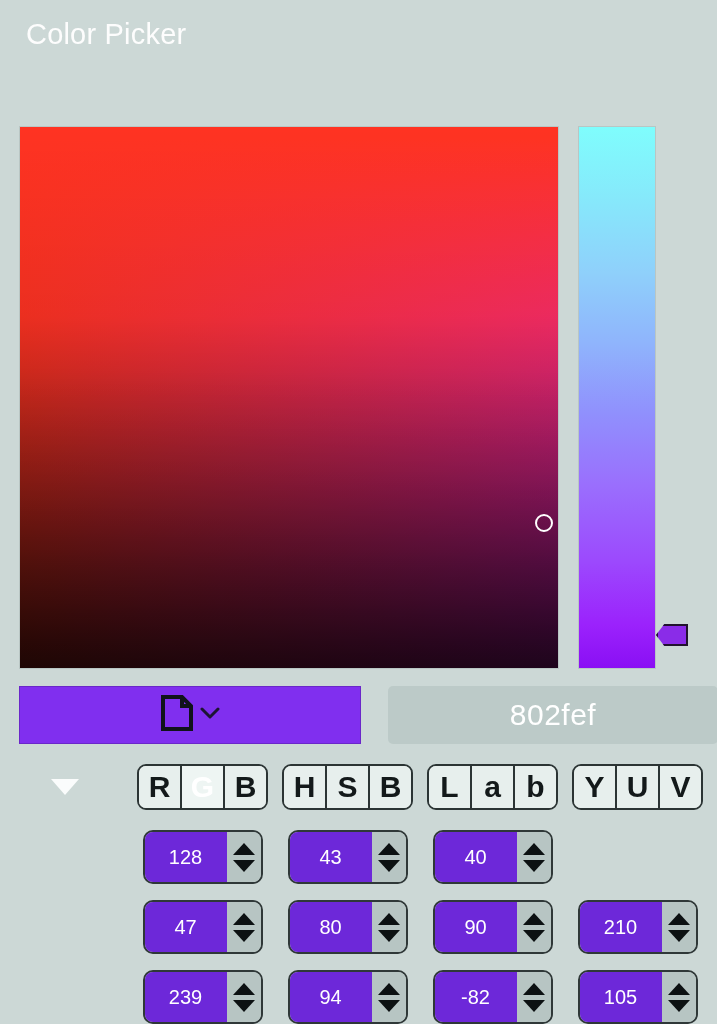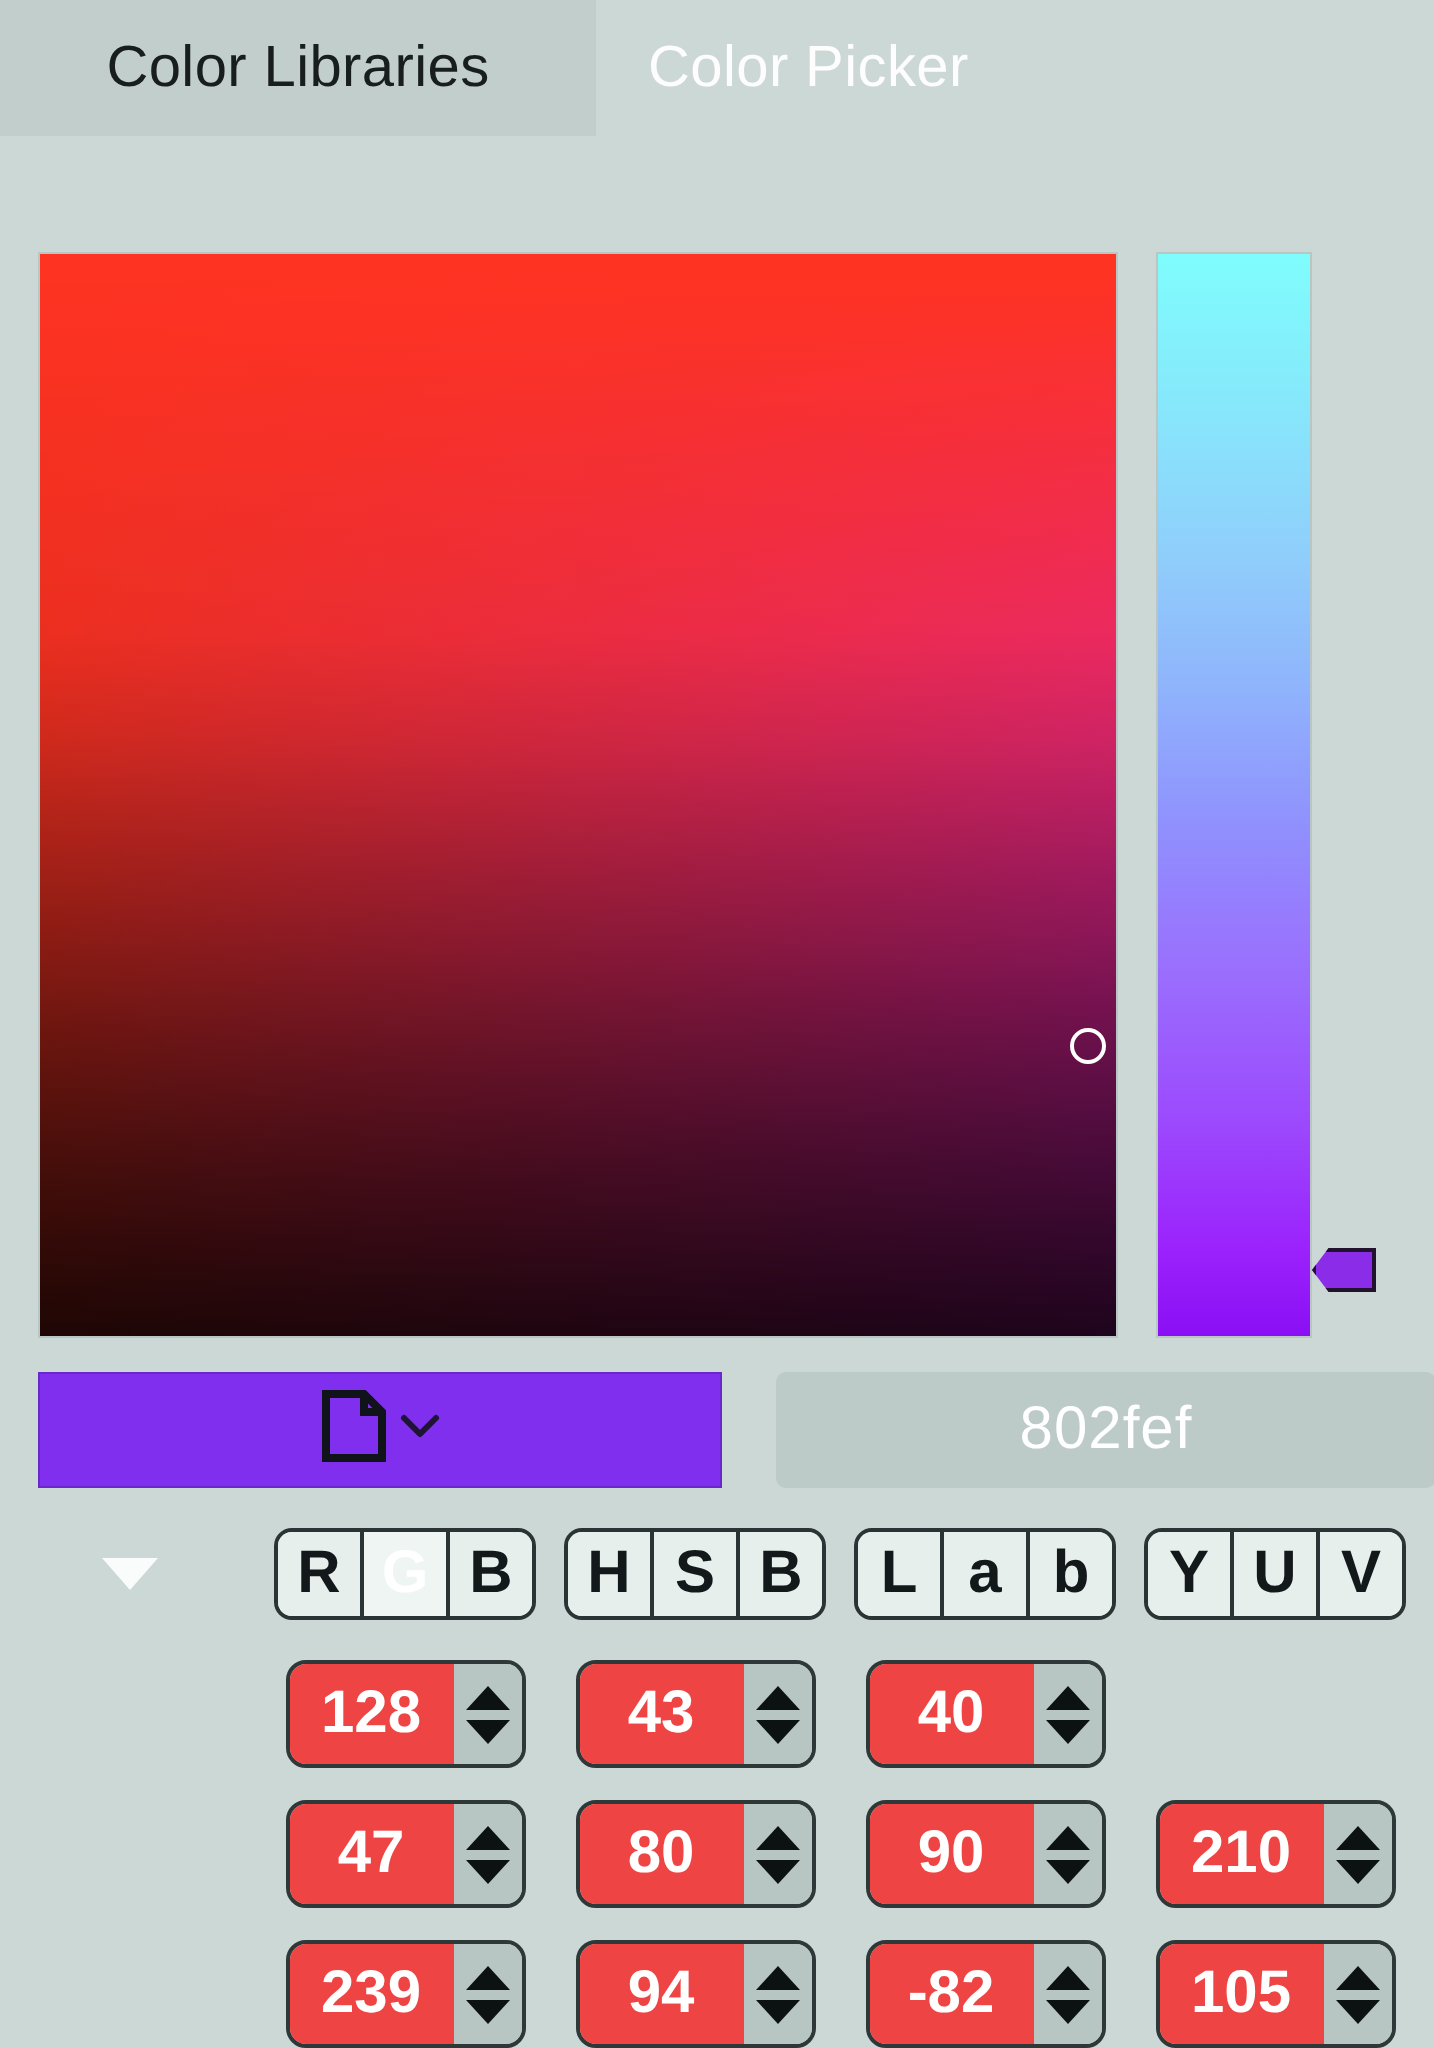--- a/index.html
+++ b/index.html
@@ -234,24 +234,23 @@
     background: #c3d0ce;
     box-sizing: border-box;
     overflow: hidden;
   }
   .stepper-value {
     flex: 1;
     height: 100%;
     display: flex;
     align-items: center;
     justify-content: center;
-    font-size: 30px;
+    font-size: 20px;
     color: #ffffff;
-    background: #ef4444;
-    font-weight: bold;
+    background: #6d28d9;
   }
   .stepper-arrows {
     width: 34px;
     height: 100%;
     display: flex;
     flex-direction: column;
     align-items: center;
     justify-content: center;
     gap: 5px;
     background: #b7c5c3;
@@ -266,23 +265,20 @@
     width: 0; height: 0;
     border-left: 11px solid transparent;
     border-right: 11px solid transparent;
     border-top: 12px solid #0c1112;
   }
 </style>
 </head>
 <body>
 
 <div class="tabbar">
-  <div class="tab tab-active">
-    <span>Color Libraries</span>
-  </div>
   <div class="tab tab-inactive">
     <span>Color Picker</span>
   </div>
 </div>
 
 <div class="picker-area">
   <div class="gradient-square">
     <div class="gradient-cursor"></div>
   </div>
   <div class="hue-slider"></div>

